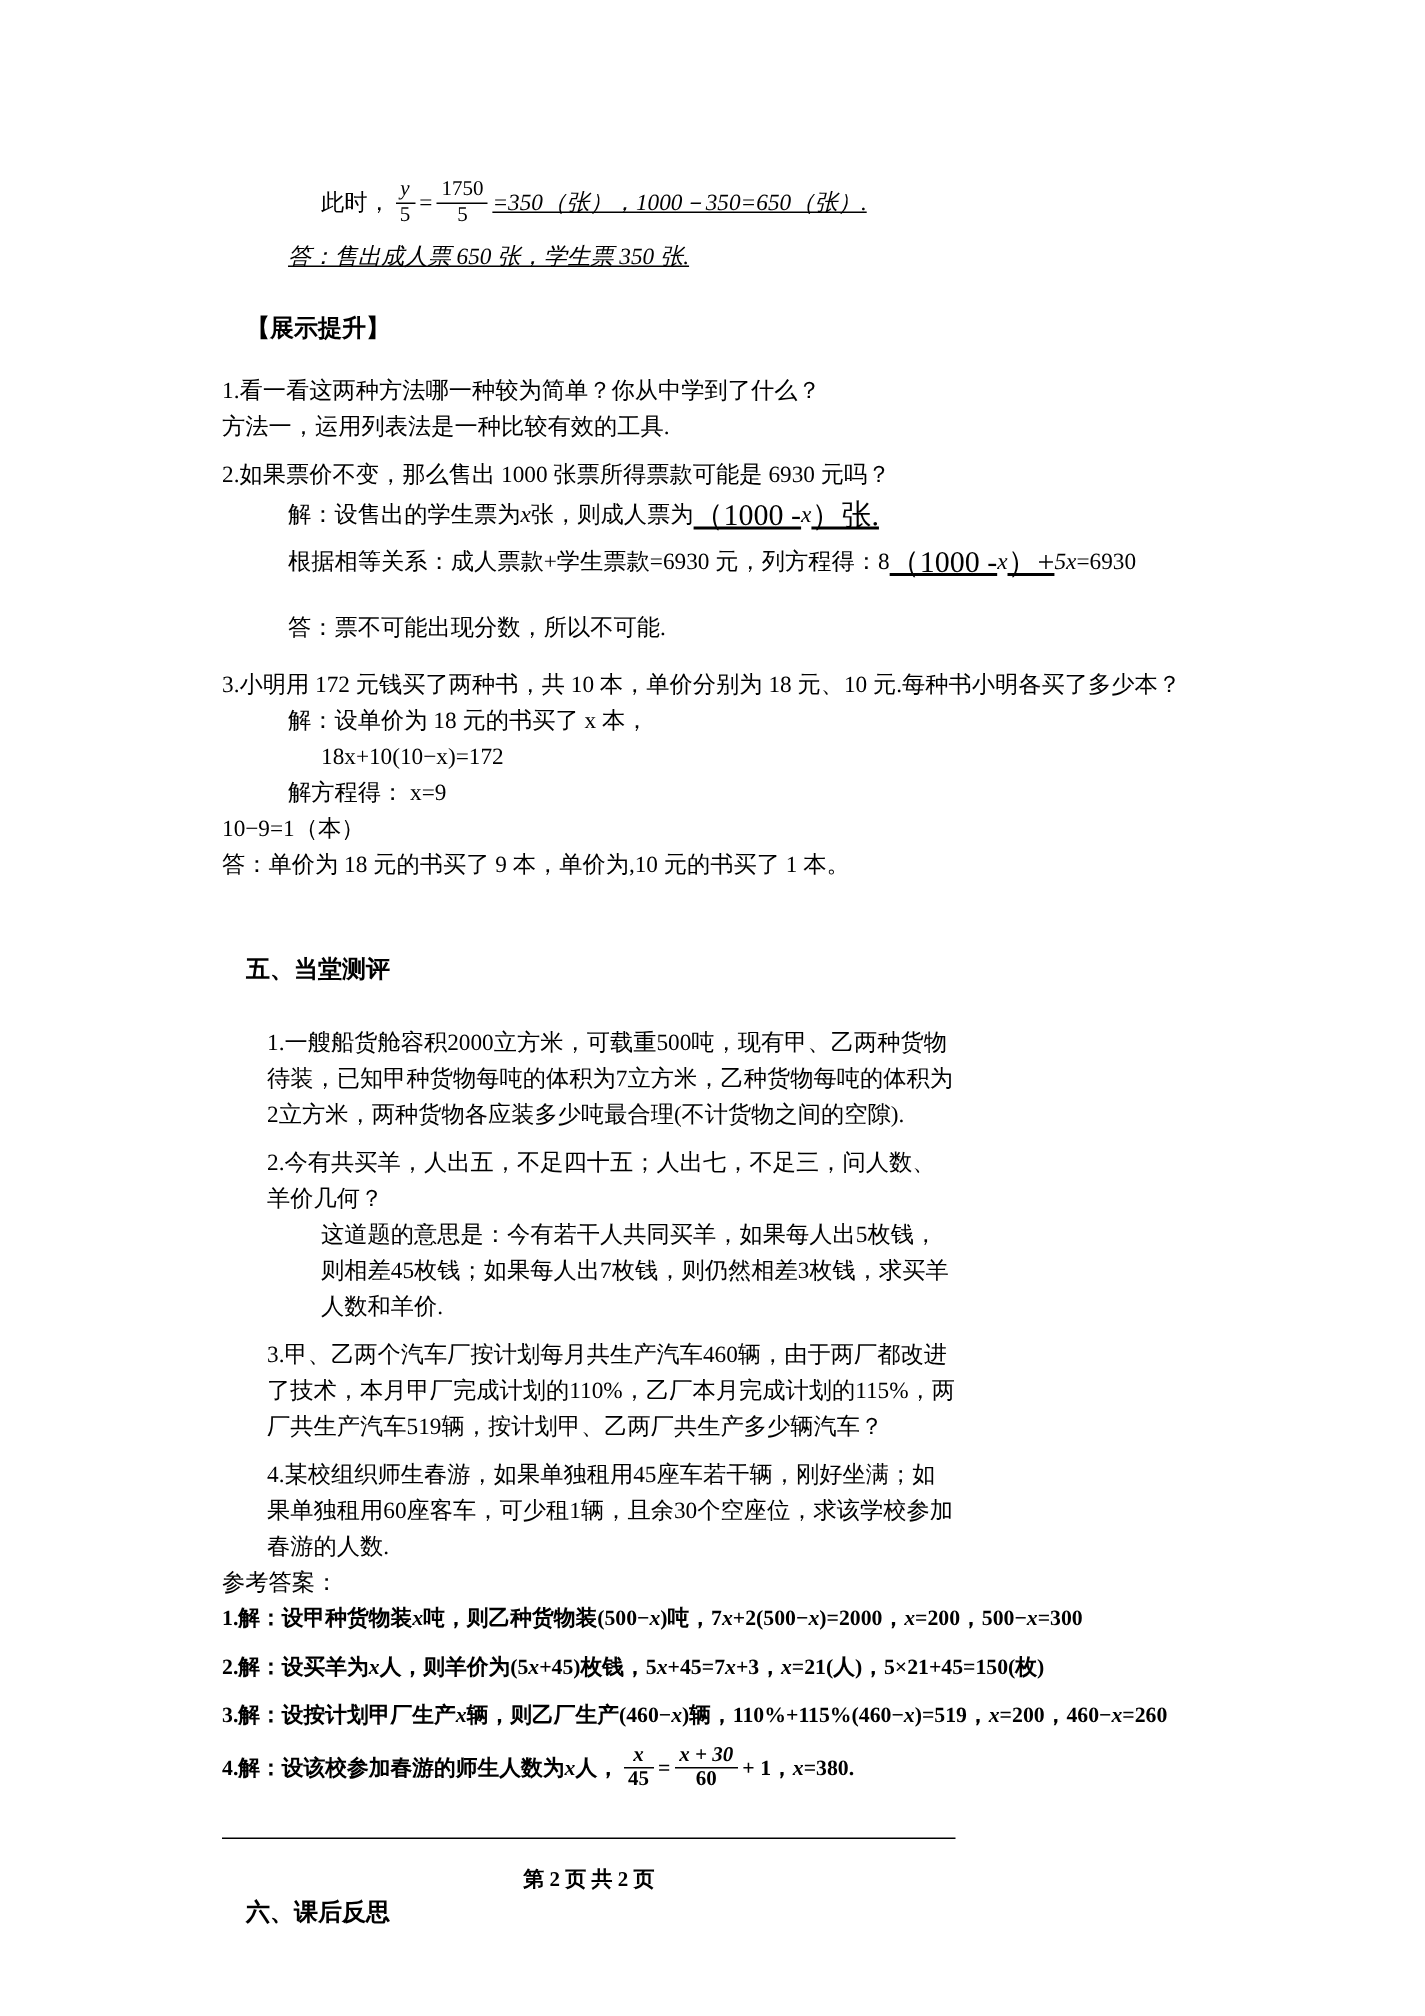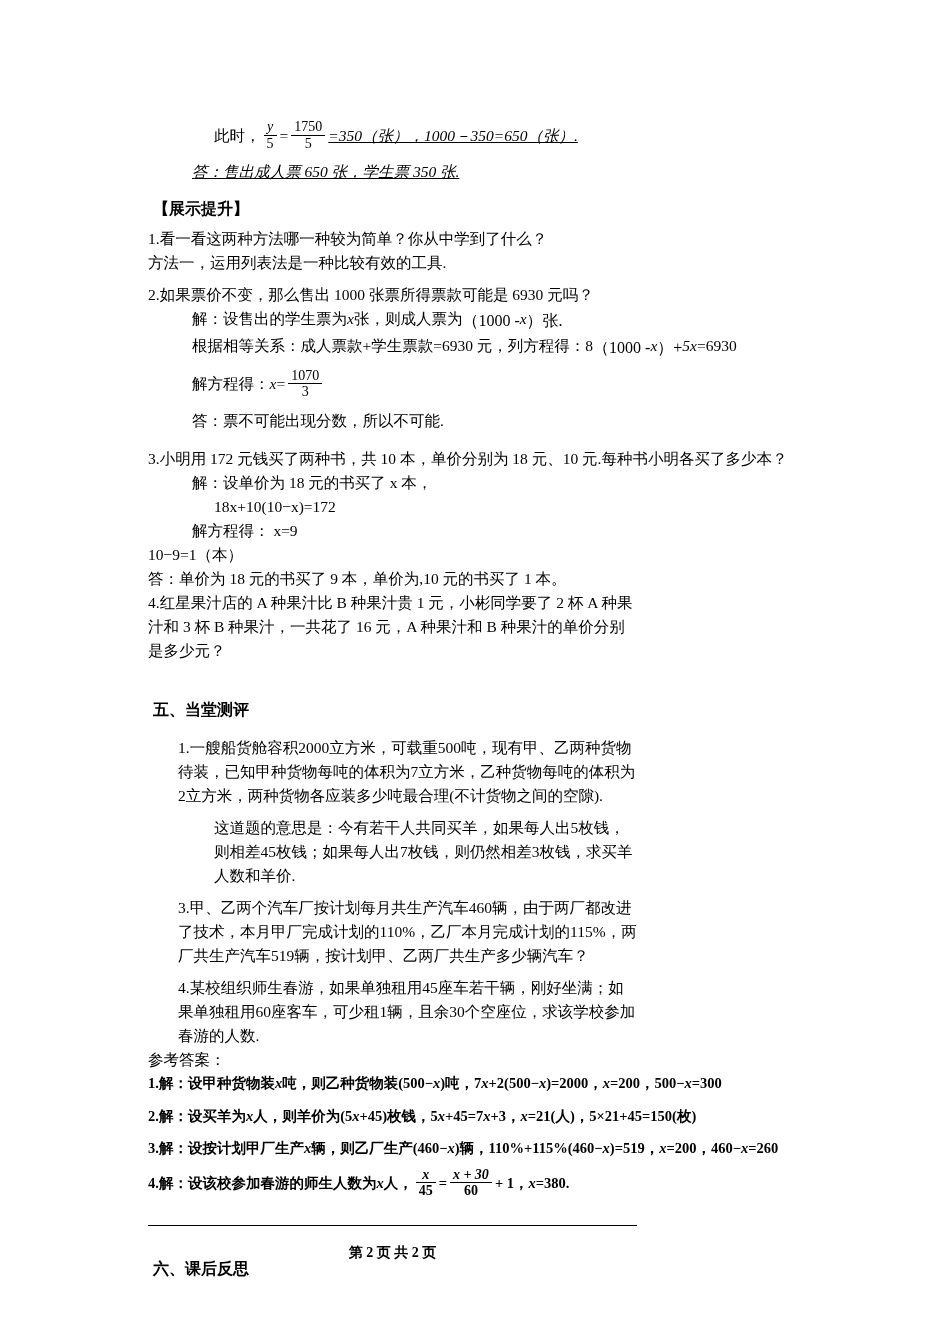--- a/index.html
+++ b/index.html
@@ -30,21 +30,21 @@
   }
   .wrap {
     white-space: normal;
   }
   .indent2 { padding-left: 44px; }
   .indent3 { padding-left: 66px; }
   .indent4 { padding-left: 30px; }
   .section-head {
     font-weight: bold;
     font-size: 16px;
-    margin: 5px;
+    margin: 16px;
   }
   .underline {
     text-decoration: underline;
     font-style: italic;
   }
   .it { font-style: italic; }
   .blk { display: inline-block; vertical-align: middle; }
   
   .frac {
     display: inline-block;
@@ -59,22 +59,23 @@
   .frac .num {
     display: block;
     padding: 0 3px;
     border-bottom: 1px solid #000;
   }
   .frac .den {
     display: block;
     padding: 0 3px;
   }
   .bigparen {
-    font-size: 16px;
+    font-size: 20px;
     vertical-align: -2px;
+    text-decoration: underline;
   }
   .spacer-sm { height: 8px; }
   .spacer-md { height: 14px; }
   .spacer-lg { height: 22px; }
   .spacer-xl { height: 30px; }
   .row-gap { margin-top: 10px; }
 
   .footer-rule {
     position: absolute;
     left: 148px;
@@ -123,49 +124,46 @@
   <div class="line indent2">
     <span>解：设售出的学生票为</span><span class="it">x</span><span>张，则成人票为</span><span class="bigparen">（1000 -</span><span class="it">x</span><span class="bigparen">）张.</span>
   </div>
 
   <div class="line indent2">
     <span>根据相等关系：成人票款+学生票款=6930 元，列方程得：</span><span>8</span><span class="bigparen">（1000 -</span><span class="it">x</span><span class="bigparen">）+</span><span class="it">5x</span><span>=6930</span>
   </div>
 
   <div class="spacer-sm"></div>
 
-  <div class="line indent2">
-    <span>解方程得：</span><span class="it">x</span><span>=</span><span class="frac"><span class="num">1070</span><span class="den">3</span></span>
-  </div>
 
   <div class="spacer-sm"></div>
 
   <div class="line indent2">答：票不可能出现分数，所以不可能.</div>
 
   <div class="spacer-md"></div>
 
   <div class="line">3.小明用 172 元钱买了两种书，共 10 本，单价分别为 18 元、10 元.每种书小明各买了多少本？</div>
   <div class="line indent2">解：设单价为 18 元的书买了 x 本，</div>
   <div class="line indent3">18x+10(10−x)=172</div>
   <div class="line indent2">解方程得：  x=9</div>
   <div class="line">10−9=1（本）</div>
   <div class="line">答：单价为 18 元的书买了 9 本，单价为,10 元的书买了 1 本。</div>
 
-  <div class="line wrap">4.红星果汁店的 A 种果汁比 B 种果汁贵 1 元，小彬同学要了 2 杯 A 种果汁和 3 杯 B 种果汁，一共花了 16 元，A 种果汁和 B 种果汁的单价分别是多少元？</div>
 
   <div class="spacer-xl"></div>
 
   <div class="line section-head">五、当堂测评</div>
 
   <div class="spacer-sm"></div>
 
   <div class="line wrap indent4">1.一艘船货舱容积2000立方米，可载重500吨，现有甲、乙两种货物待装，已知甲种货物每吨的体积为7立方米，乙种货物每吨的体积为2立方米，两种货物各应装多少吨最合理(不计货物之间的空隙).</div>
 
   <div class="spacer-sm"></div>
 
+  <div class="line wrap indent4">2.今有共买羊，人出五，不足四十五；人出七，不足三，问人数、羊价几何？</div>
   <div class="line wrap indent3">这道题的意思是：今有若干人共同买羊，如果每人出5枚钱，则相差45枚钱；如果每人出7枚钱，则仍然相差3枚钱，求买羊人数和羊价.</div>
 
   <div class="spacer-sm"></div>
 
   <div class="line wrap indent4">3.甲、乙两个汽车厂按计划每月共生产汽车460辆，由于两厂都改进了技术，本月甲厂完成计划的110%，乙厂本月完成计划的115%，两厂共生产汽车519辆，按计划甲、乙两厂共生产多少辆汽车？</div>
 
   <div class="spacer-sm"></div>
 
   <div class="line wrap indent4">4.某校组织师生春游，如果单独租用45座车若干辆，刚好坐满；如果单独租用60座客车，可少租1辆，且余30个空座位，求该学校参加春游的人数.</div>
 

